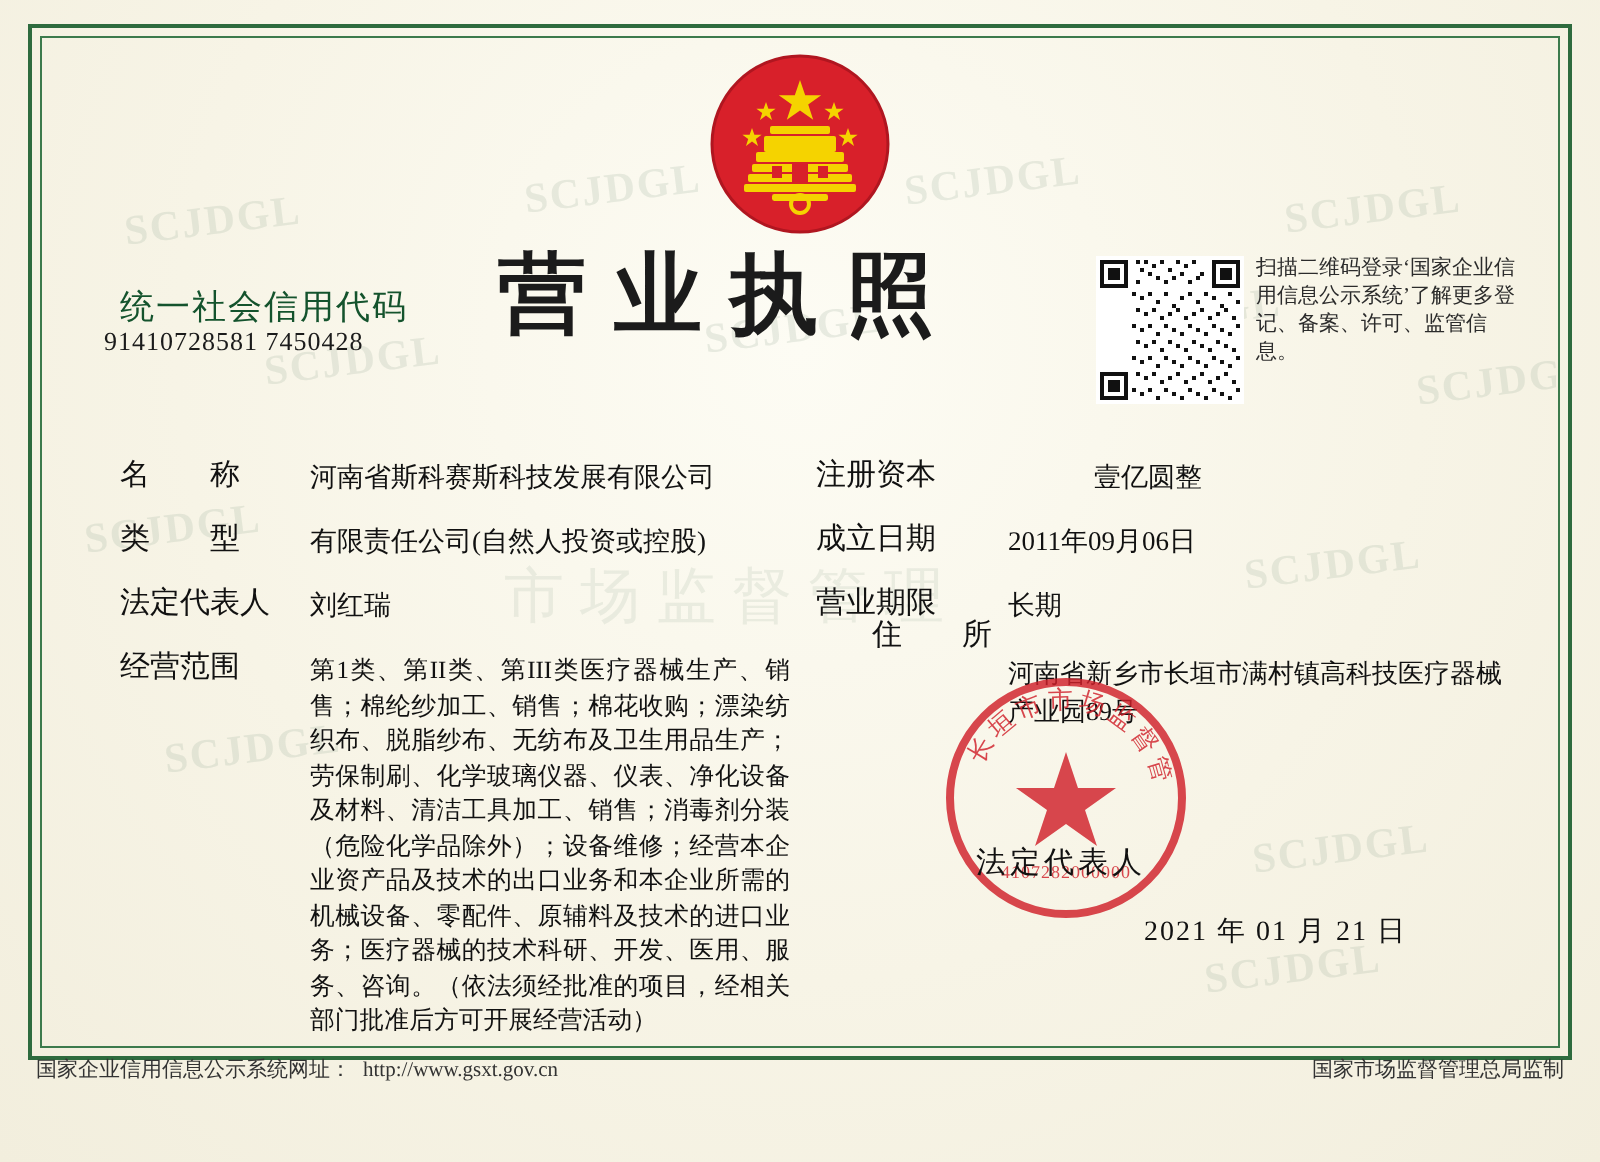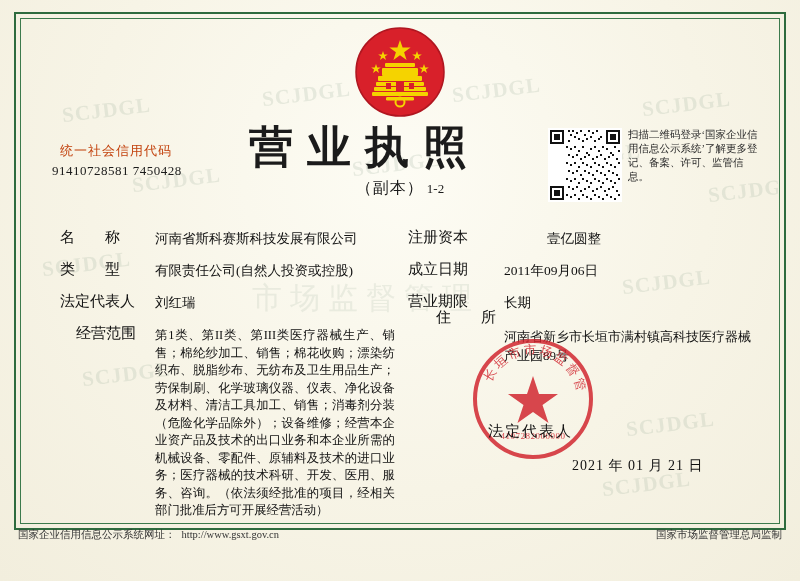--- a/index.html
+++ b/index.html
@@ -103,22 +103,22 @@
     font-size: 13px;
     letter-spacing: 0;
     margin-left: 3px;
   }
 
   
   .credit-label {
     position: absolute;
     left: 60px; top: 142px;
     font-family: Liberation Mono, monospace;
-    font-size: 13px;
-    color: #c2410c;
+    font-size: 17px;
+    color: #14532d;
     letter-spacing: 1px;
   }
   .credit-value {
     position: absolute;
     left: 52px; top: 163px;
     font-family: "Liberation Serif", serif;
     font-size: 13px;
     color: #1b1b1b;
     letter-spacing: 0.5px;
   }
@@ -286,23 +286,20 @@
         <rect x="34" y="73" width="28" height="3.5" rx="1.2"></rect>
         <circle cx="48" cy="78" r="4.5" fill="none" stroke="#f5d300" stroke-width="2"></circle>
       </g>
     </svg>
   </div>
 
   <div class="credit-label">统一社会信用代码</div>
   <div class="credit-value">91410728581 7450428</div>
 
   <div class="title">营业执照</div>
-  <div class="subtitle">
-    <span>（副本）</span><span class="copyno">1-2</span>
-  </div>
 
   <div class="qr">
     <svg width="74" height="74" viewBox="0 0 37 37" shape-rendering="crispEdges">
       <rect width="37" height="37" fill="#ffffff"></rect>
       <g fill="#111111">
         <rect x="1" y="1" width="7" height="1"></rect>
           <rect x="1" y="7" width="7" height="1"></rect>
         <rect x="1" y="1" width="1" height="7"></rect>
           <rect x="7" y="1" width="1" height="7"></rect>
         <rect x="3" y="3" width="3" height="3"></rect>
@@ -436,21 +433,21 @@
 
   <div class="field-label" style="left:60px; top:228px;">名　　称</div>
   <div class="field-value" style="left:155px; top:230px;">河南省斯科赛斯科技发展有限公司</div>
 
   <div class="field-label" style="left:60px; top:260px;">类　　型</div>
   <div class="field-value" style="left:155px; top:262px;">有限责任公司(自然人投资或控股)</div>
 
   <div class="field-label" style="left:60px; top:292px;">法定代表人</div>
   <div class="field-value" style="left:155px; top:294px;text-align:center;">刘红瑞</div>
 
-  <div class="field-label" style="left:76px; top:324px;">经营范围</div>
+  <div class="field-label" style="left:60px; top:324px;">经营范围</div>
   <div class="scope-text">第1类、第II类、第III类医疗器械生产、销售；棉纶纱加工、销售；棉花收购；漂染纺织布、脱脂纱布、无纺布及卫生用品生产；劳保制刷、化学玻璃仪器、仪表、净化设备及材料、清洁工具加工、销售；消毒剂分装（危险化学品除外）；设备维修；经营本企业资产品及技术的出口业务和本企业所需的机械设备、零配件、原辅料及技术的进口业务；医疗器械的技术科研、开发、医用、服务、咨询。（依法须经批准的项目，经相关部门批准后方可开展经营活动）</div>
 
   <div class="field-label" style="left:408px; top:228px;">注册资本</div>
   <div class="field-value" style="left:504px; top:230px;margin-left:43px;">壹亿圆整</div>
 
   <div class="field-label" style="left:408px; top:260px;">成立日期</div>
   <div class="field-value" style="left:504px; top:262px;">2011年09月06日</div>
 
   <div class="field-label" style="left:408px; top:292px;">营业期限</div>
   <div class="field-value" style="left:504px; top:294px;">长期</div>

